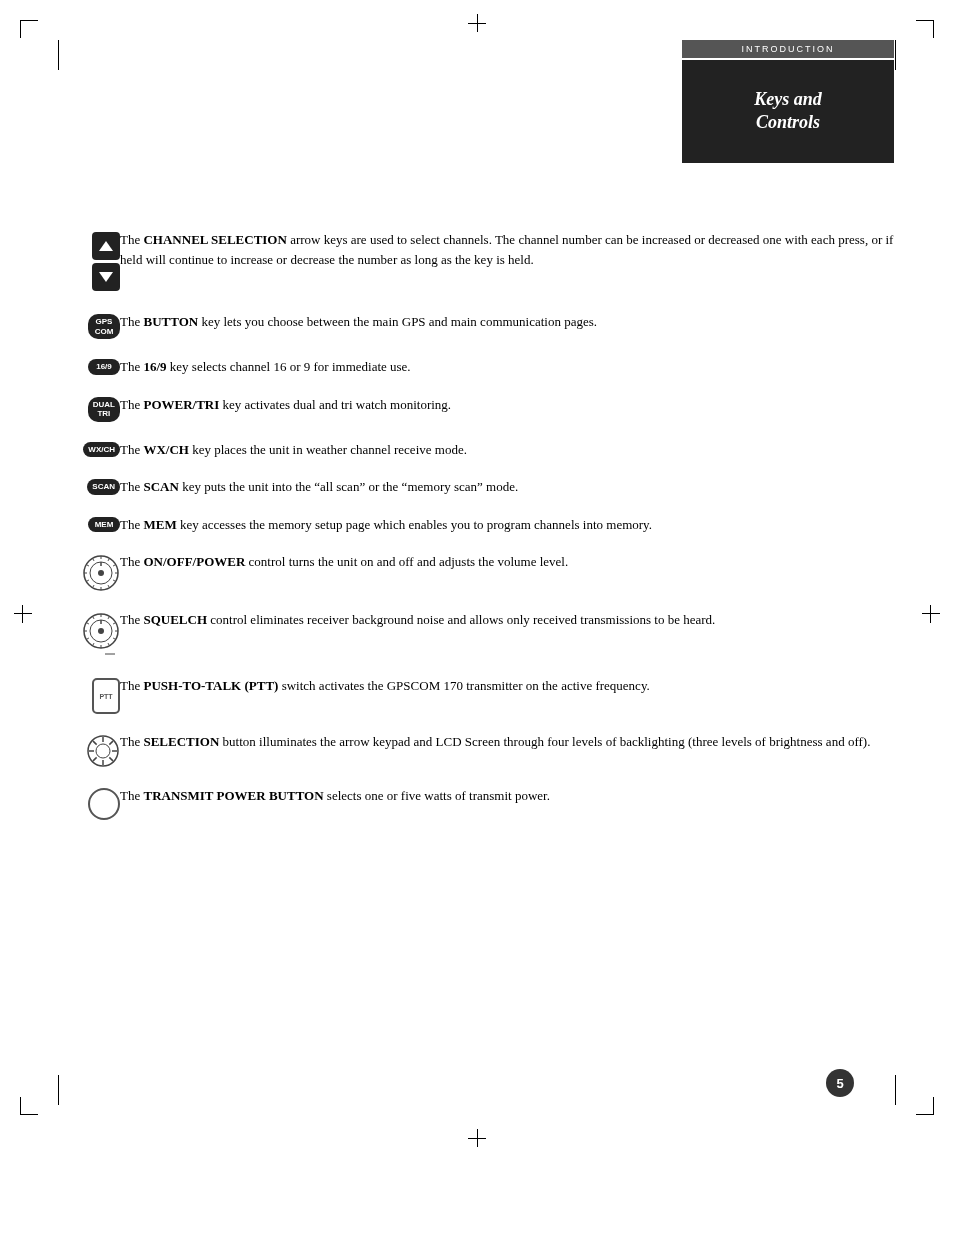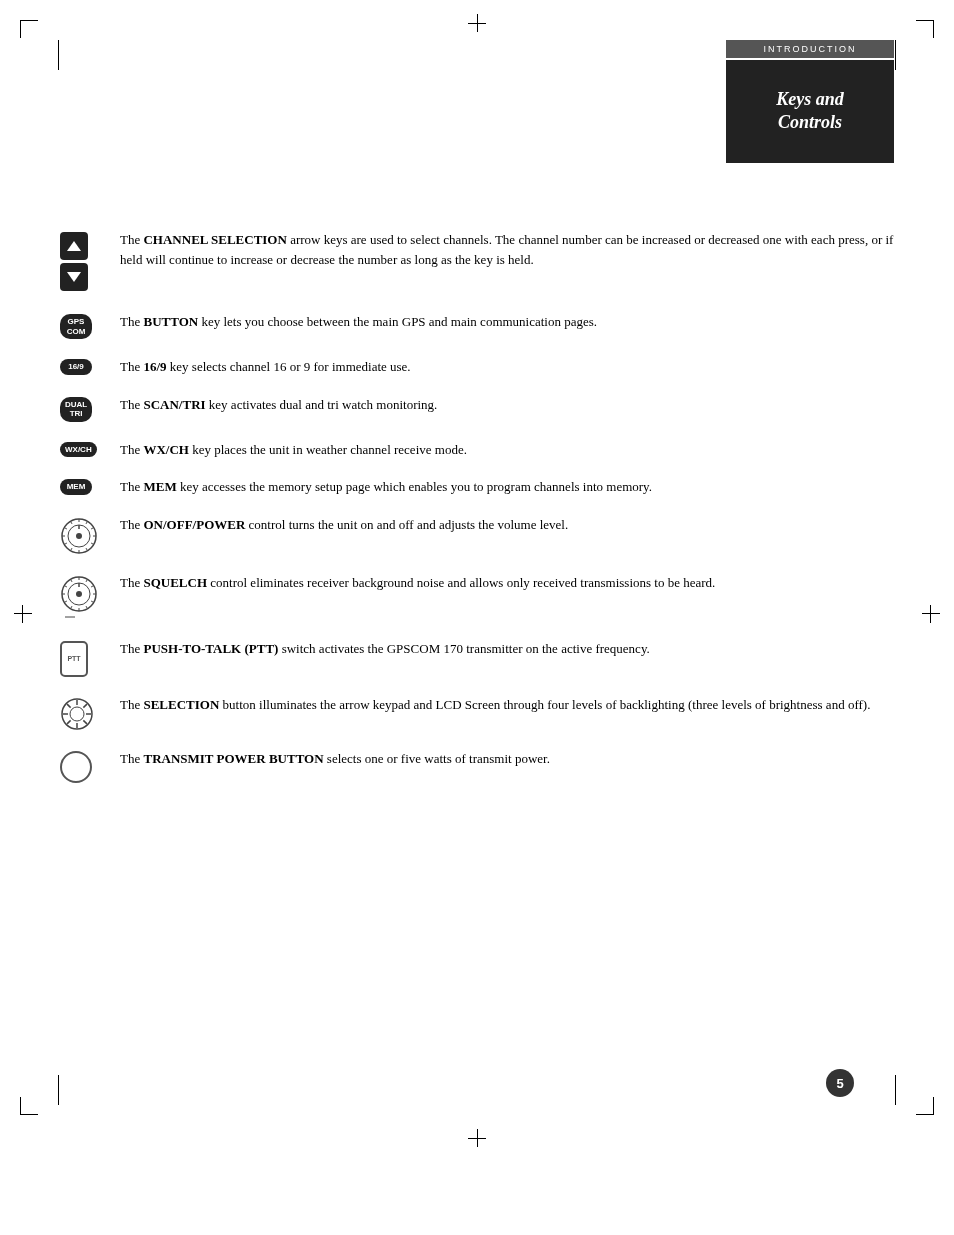--- a/index.html
+++ b/index.html
@@ -120,21 +120,21 @@
       background: #000;
       margin-left: 8px;
       margin-top: -9px;
     }
 
     
     .header {
       position: absolute;
       top: 40px;
       right: 60px;
-      width: 168px;
+      width: 212px;
     }
 
     .intro-label {
       background: #555;
       color: #fff;
       text-align: center;
       padding: 4px 10px;
       font-size: 9px;
       letter-spacing: 2px;
       font-family: Arial, sans-serif;
@@ -169,21 +169,21 @@
       display: flex;
       align-items: flex-start;
       margin-bottom: 18px;
     }
 
     .icon-col {
       width: 60px;
       min-width: 60px;
       display: flex;
       flex-direction: column;
-      align-items: flex-start;
+      align-items: flex-end;
       padding-top: 2px;
     }
 
     .text-col {
       flex: 1;
       line-height: 1.5;
       font-size: 13px;
     }
 
     .text-col b {
@@ -355,27 +355,33 @@
       <div class="icon-col">
         <div class="pill-btn" style="white-space: pre;">16/9</div>
       </div>
       <div class="text-col">The <b>16/9</b> key selects channel 16 or 9 for immediate use.</div>
     </div>
     <div class="item">
       <div class="icon-col">
         <div class="pill-btn" style="white-space: pre;">DUAL
 TRI</div>
       </div>
-      <div class="text-col">The <b>SCAN/TRI</b> key activates dual and tri watch monitoring.</div>
+      <div class="text-col">The <b>POWER/TRI</b> key activates dual and tri watch monitoring.</div>
     </div>
     <div class="item">
       <div class="icon-col">
         <div class="pill-btn" style="white-space: pre;">WX/CH</div>
       </div>
       <div class="text-col">The <b>WX/CH</b> key places the unit in weather channel receive mode.</div>
+    </div>
+    <div class="item">
+      <div class="icon-col">
+        <div class="pill-btn" style="white-space: pre;">SCAN</div>
+      </div>
+      <div class="text-col">The <b>SCAN</b> key puts the unit into the “all scan” or the “memory scan” mode.</div>
     </div>
     <div class="item">
       <div class="icon-col">
         <div class="pill-btn" style="white-space: pre;">MEM</div>
       </div>
       <div class="text-col">The <b>MEM</b> key accesses the memory setup page which enables you to program channels into memory.</div>
     </div>
     <div class="item">
       <div class="icon-col">
         <svg width="38" height="38">

